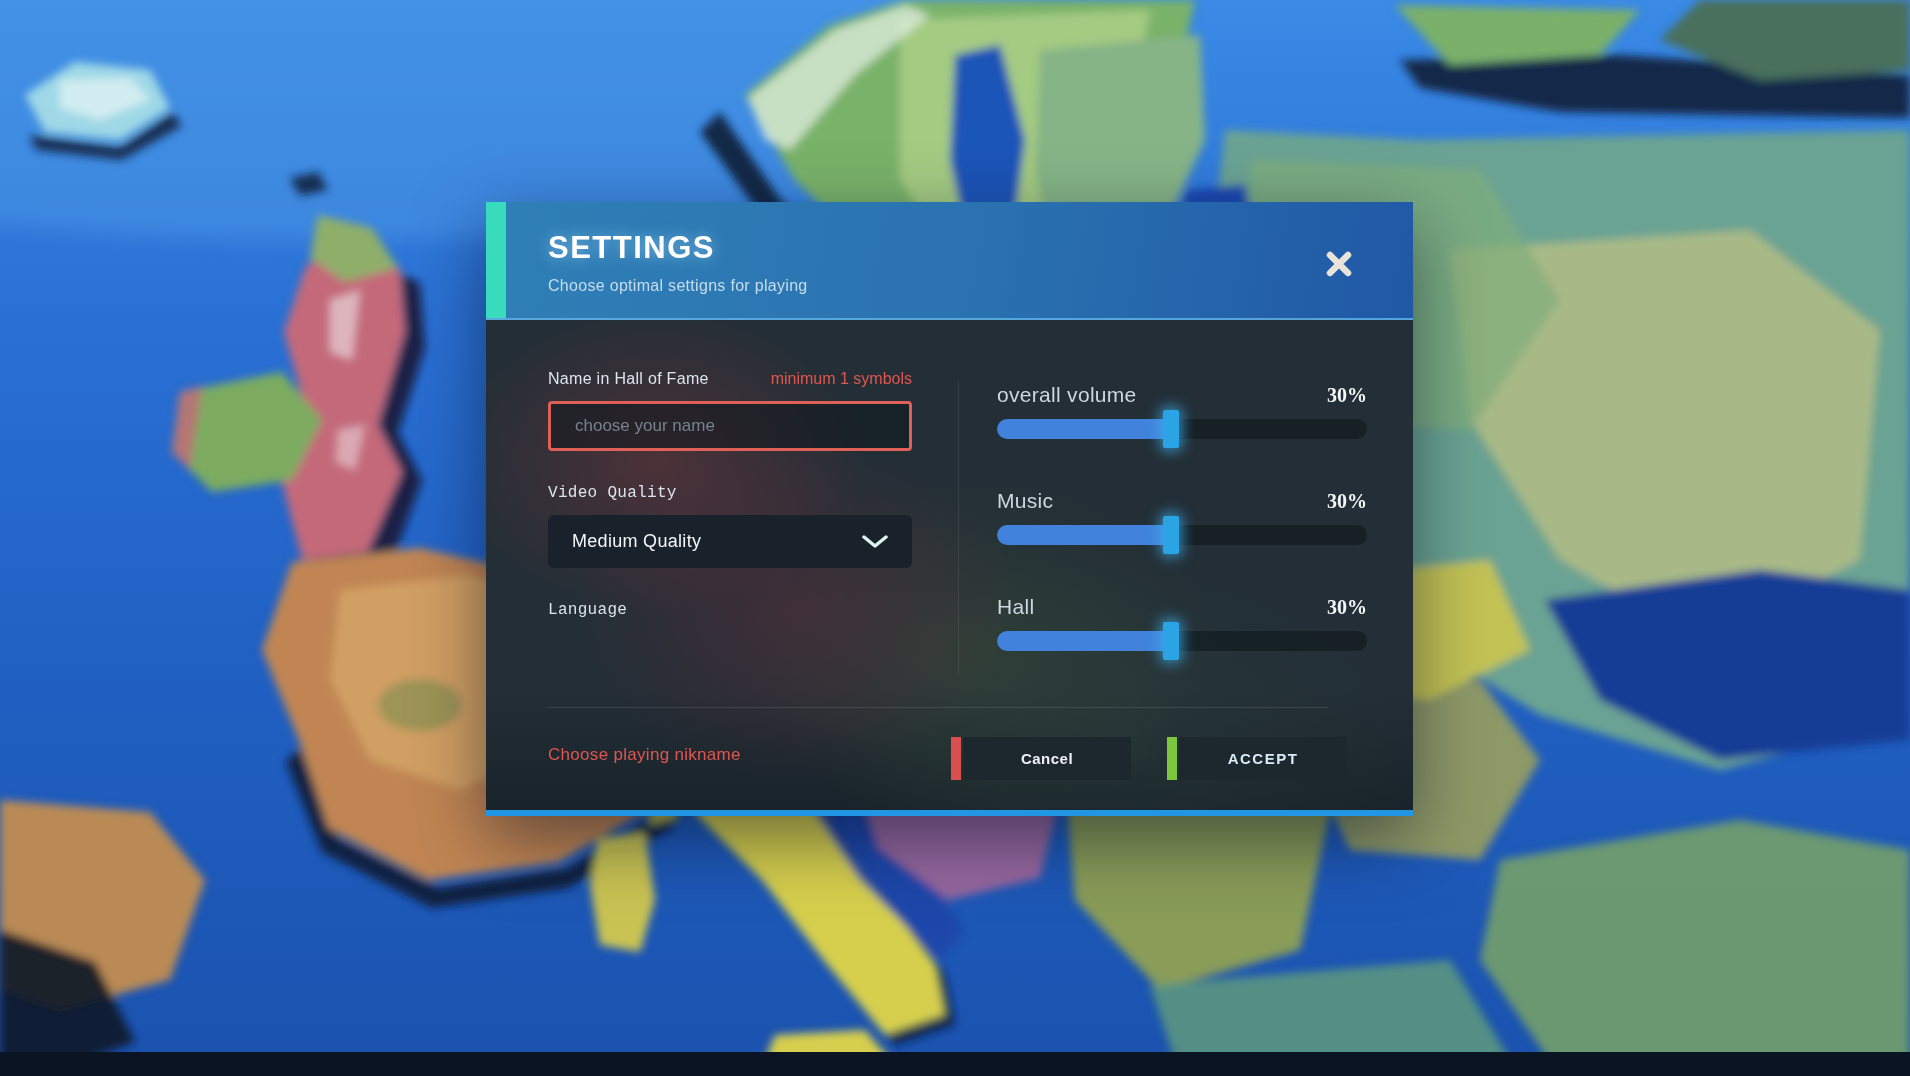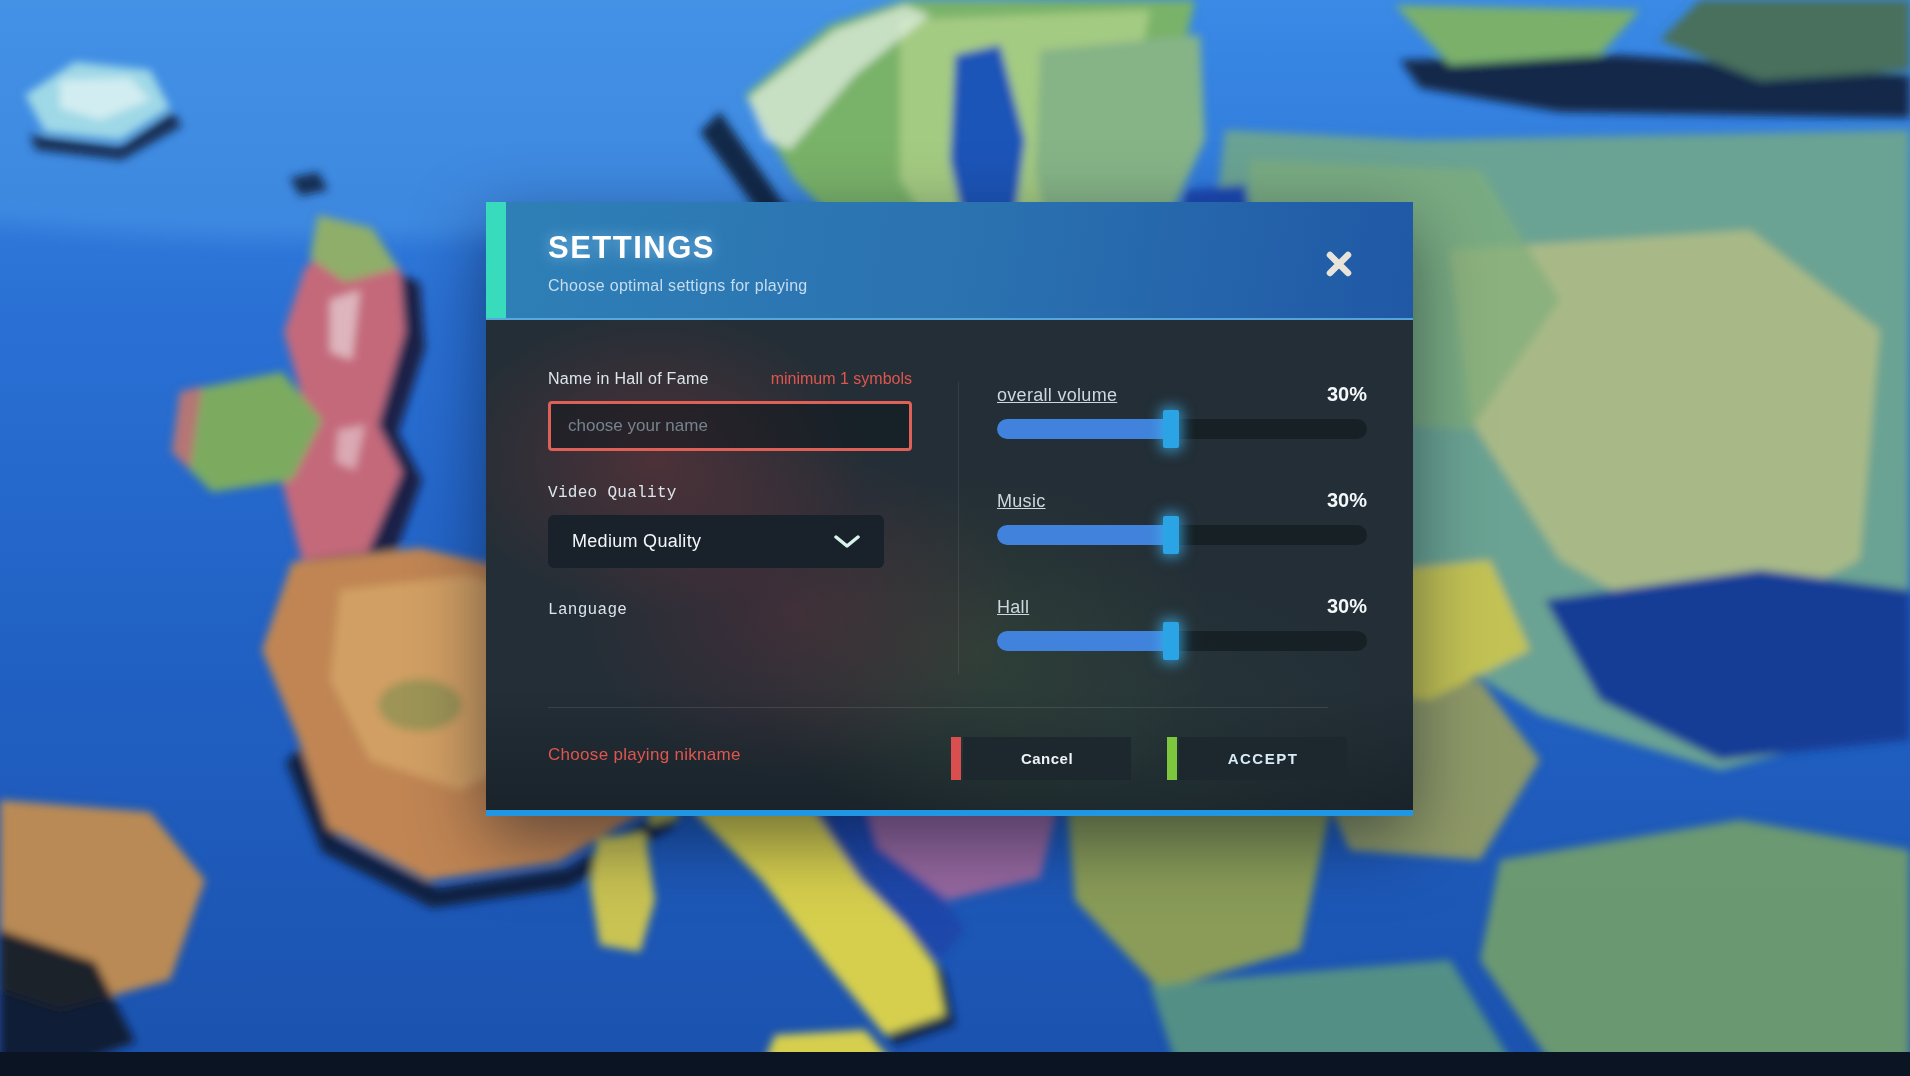--- a/index.html
+++ b/index.html
@@ -34,41 +34,41 @@
       linear-gradient(180deg, rgba(8,14,20,0) 75%, rgba(8,14,20,.35) 100%),
       #232e36; }
   .bottom-bar { position:absolute; left:0; bottom:0; width:100%; height:6px; background:#2196e3; }
 
   
   .left-col { position:absolute; left:62px; top:50px; width:364px; }
   .field-label { font-size:16px; color:#dce5ec; letter-spacing:.3px; }
   .name-row { display:flex; justify-content:space-between; align-items:center; }
   .hint { font-size:16px; color:#e0564e; }
   .name-input { margin-top:13px; width:364px; height:50px; background:rgba(12,19,25,.5);
-    border:3px solid #df6057; border-radius:4px; padding:0 17px; font-size:17px;
+    border:3px solid #df6057; border-radius:4px; padding:0 24px; font-size:17px;
     color:#dfe7ee; outline:none; font-family:"Liberation Sans",sans-serif; }
   .name-input::placeholder { color:#76838d; }
   .select-label { display:block; margin-top:33px;font-family:Liberation Mono, monospace; }
-  .select-box { margin-top:13px; width:336px; height:53px; background:#19222a; border-radius:6px;
+  .select-box { margin-top:13px; width:364px; height:53px; background:#19222a; border-radius:6px;
     display:flex; align-items:center; padding:16px 24px; cursor:pointer; }
   .select-value { font-size:18px; color:#f3f7fa; letter-spacing:.3px; }
   .select-box .chev { margin-left:auto; display:flex; }
   .flag { width:37px; height:37px; border-radius:50%; margin-right:18px; flex:none;
     background:linear-gradient(180deg,#d23a4a 0%,#d23a4a 34%,#efe9e2 34%,#efe9e2 66%,#6a9a44 66%);
     box-shadow:inset 0 0 0 1px rgba(0,0,0,.25); }
 
   
   .v-divider { position:absolute; left:472px; top:62px; width:1px; height:292px; background:rgba(255,255,255,.08); }
 
   
   .right-col { position:absolute; left:511px; top:63px; width:370px; }
   .slider-row { margin-bottom:50px; }
   .slider-head { display:flex; justify-content:space-between; align-items:baseline; height:24px; }
-  .slider-label { font-size:18px; color:#ccd7df; letter-spacing:.3px;text-decoration:underline; }
-  .slider-value { font-size:20px; font-weight:bold; color:#f4f8fa; }
+  .slider-label { font-size:21px; color:#ccd7df; letter-spacing:.3px; }
+  .slider-value { font-size:20px; font-weight:bold; color:#f4f8fa;font-family:Liberation Serif, serif; }
   .track { position:relative; margin-top:12px; width:370px; height:20px; border-radius:10px;
     background:rgba(14,24,27,.6); }
   .track-fill { position:absolute; left:0; top:0; height:100%; width:calc(var(--fill)*1%);
     background:#4183dc; border-radius:10px 0 0 10px; }
   .handle { position:absolute; top:50%; left:calc(var(--fill)*1%); transform:translate(-50%,-50%);
     width:16px; height:38px; background:#2ba4e6; border-radius:2px;
     box-shadow:0 0 14px 3px rgba(62,176,238,.75); cursor:grab; }
 
   
   .h-divider { position:absolute; left:62px; top:387px; width:780px; height:1px; background:rgba(255,255,255,.10); }

